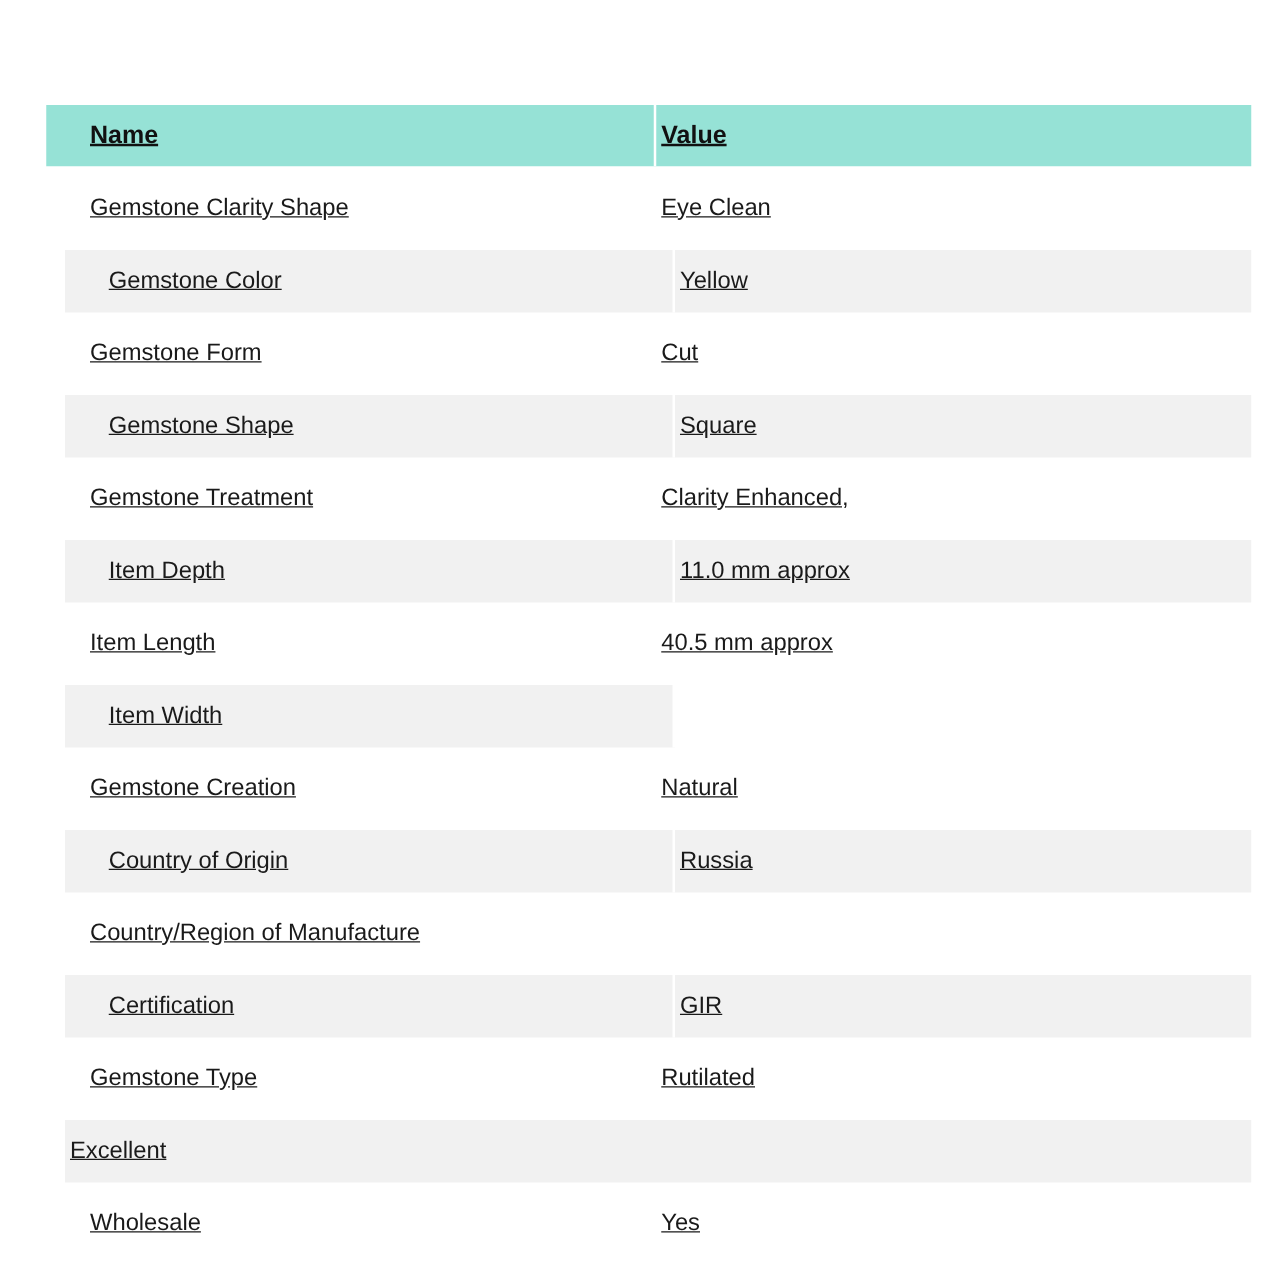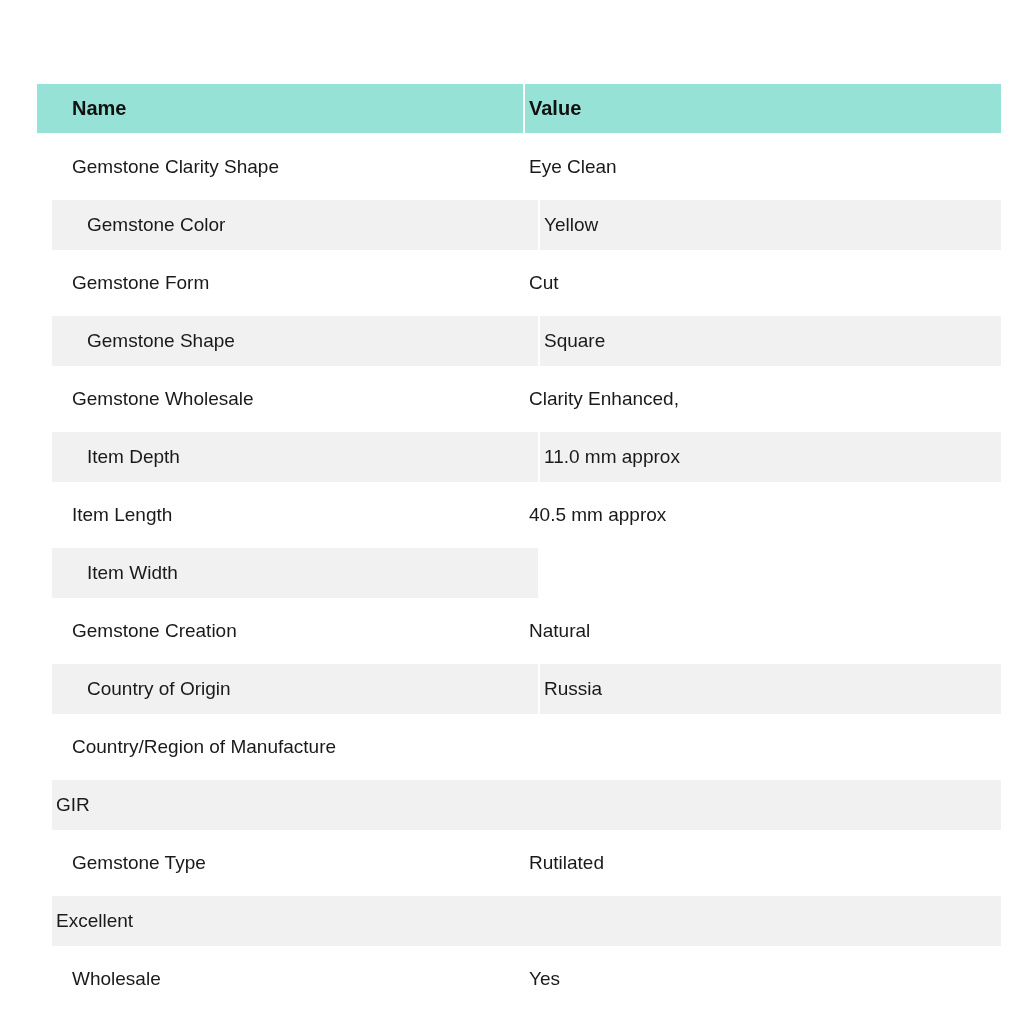--- a/index.html
+++ b/index.html
@@ -35,20 +35,21 @@
   .header-row .cell {
     font-size: 20px;
     font-weight: 600;
     color: var(--header-text);
   }
   .cell {
     display: flex;
     align-items: center;
     font-size: 19px;
     color: var(--text);
+    text-decoration: underline;
   }
   .cell-name {
     width: 488px;
     padding-left: 35px;
     border-right: 2px solid var(--divider);
   }
   .cell-value {
     flex: 1;
     padding-left: 4px;
   }
@@ -85,21 +86,21 @@
       </div>
       <div class="row">
         <div class="cell cell-name">Gemstone Form</div>
         <div class="cell cell-value">Cut</div>
       </div>
       <div class="row alt">
         <div class="cell cell-name">Gemstone Shape</div>
         <div class="cell cell-value">Square</div>
       </div>
       <div class="row">
-        <div class="cell cell-name">Gemstone Wholesale</div>
+        <div class="cell cell-name">Gemstone Treatment</div>
         <div class="cell cell-value">Clarity Enhanced,</div>
       </div>
       <div class="row alt">
         <div class="cell cell-name">Item Depth</div>
         <div class="cell cell-value">11.0 mm approx</div>
       </div>
       <div class="row">
         <div class="cell cell-name">Item Length</div>
         <div class="cell cell-value">40.5 mm approx</div>
       </div>
@@ -111,20 +112,21 @@
         <div class="cell cell-value">Natural</div>
       </div>
       <div class="row alt">
         <div class="cell cell-name">Country of Origin</div>
         <div class="cell cell-value">Russia</div>
       </div>
       <div class="row">
         <div class="cell cell-name">Country/Region of Manufacture</div>
       </div>
       <div class="row alt">
+        <div class="cell cell-name">Certification</div>
         <div class="cell cell-value">GIR</div>
       </div>
       <div class="row">
         <div class="cell cell-name">Gemstone Type</div>
         <div class="cell cell-value">Rutilated</div>
       </div>
       <div class="row alt">
         <div class="cell cell-value">Excellent</div>
       </div>
       <div class="row">

